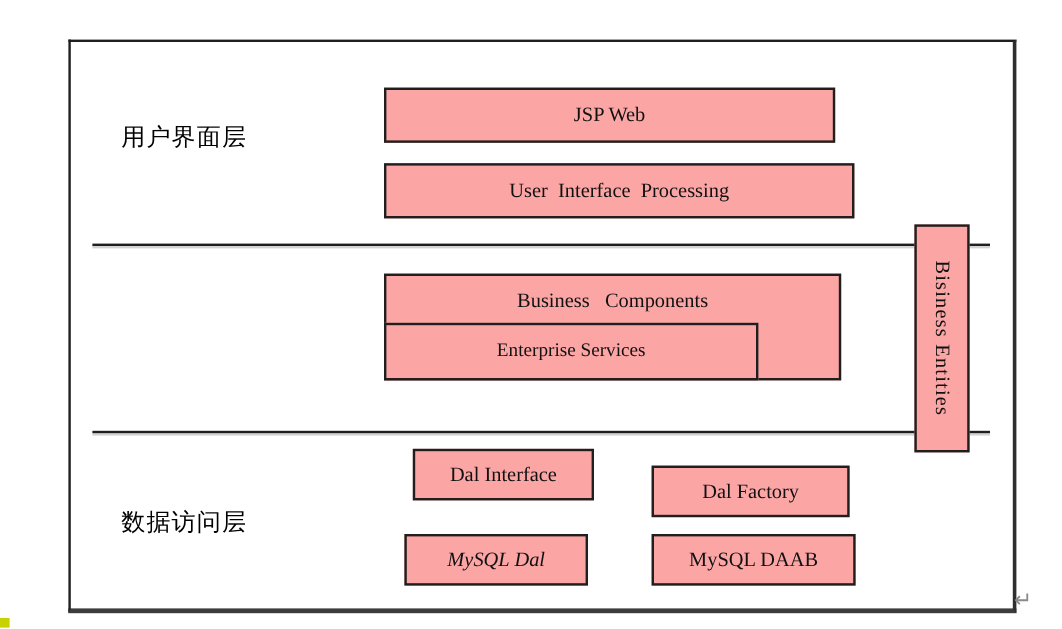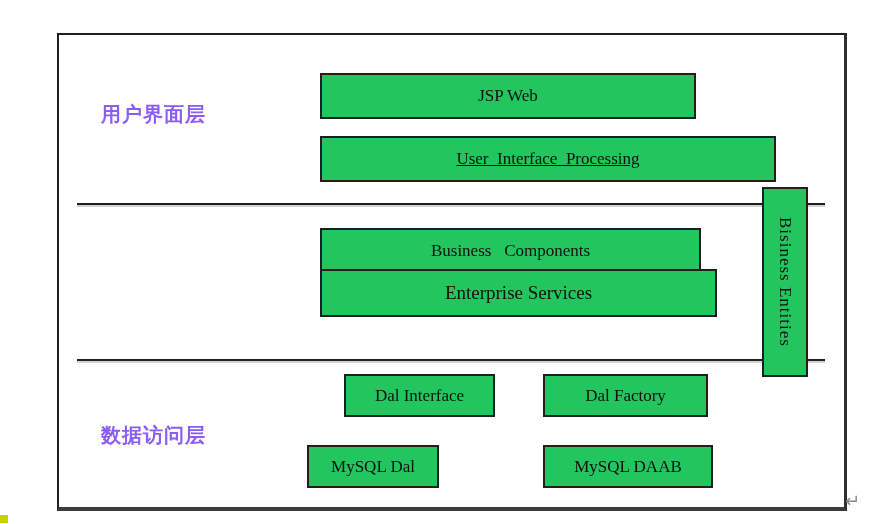--- a/index.html
+++ b/index.html
@@ -27,50 +27,50 @@
     left: 77px;
     width: 748px; height: 2px;
     background: #1f1f1f;
     box-shadow: 0 2px 0 rgba(130,130,130,0.35);
     z-index: 1;
   }
   .divider.d1 { top: 203px; }
   .divider.d2 { top: 359px; }
   .layer-label {
     position: absolute;
-    font-weight: bold;
+    font-weight: normal;
     font-size: 20px;
     letter-spacing: 1px;
-    color: #8b5cf6;
+    color: #000000;
     z-index: 2;
   }
   .ll1 { left: 101px; top: 101px; }
   .ll2 { left: 101px; top: 268px; }
   .ll3 { left: 101px; top: 422px; }
   .box {
     position: absolute;
     border: 2px solid #1f1f1f;
-    background: #22c55e;
+    background: #fca5a5;
     display: flex;
     align-items: center;
     justify-content: center;
     font-size: 17px;
     white-space: pre;
     z-index: 2;
     color: #111111;
   }
   .box-jsp      { left: 320px; top: 73px;  width: 376px; height: 46px; }
-  .box-uip      { left: 320px; top: 136px; width: 456px; height: 46px; text-decoration: underline; }
+  .box-uip      { left: 320px; top: 136px; width: 392px; height: 46px; }
   .box-bc       { left: 320px; top: 228px; width: 381px; height: 89px;
                   align-items: flex-start; padding-top: 11px; }
-  .box-es       { left: 320px; top: 269px; width: 397px; height: 48px;
-                  font-size: 19px; z-index: 3; }
+  .box-es       { left: 320px; top: 269px; width: 312px; height: 48px;
+                  font-size: 16px; z-index: 3; }
   .box-dali     { left: 344px; top: 374px; width: 151px; height: 43px; }
-  .box-dalf     { left: 543px; top: 374px; width: 165px; height: 43px; }
-  .box-mysqldal { left: 307px; top: 445px; width: 132px; height: 43px; }
+  .box-dalf     { left: 543px; top: 388px; width: 165px; height: 43px; }
+  .box-mysqldal { left: 337px; top: 445px; width: 153px; height: 43px; font-style: italic; }
   .box-daab     { left: 543px; top: 445px; width: 170px; height: 43px; text-align: right; }
   .box-be {
     left: 762px; top: 187px; width: 46px; height: 190px;
     z-index: 4;
   }
   .box-be .vtext {
     writing-mode: vertical-rl;
     text-orientation: mixed;
     font-size: 17px;
     letter-spacing: 1px;

